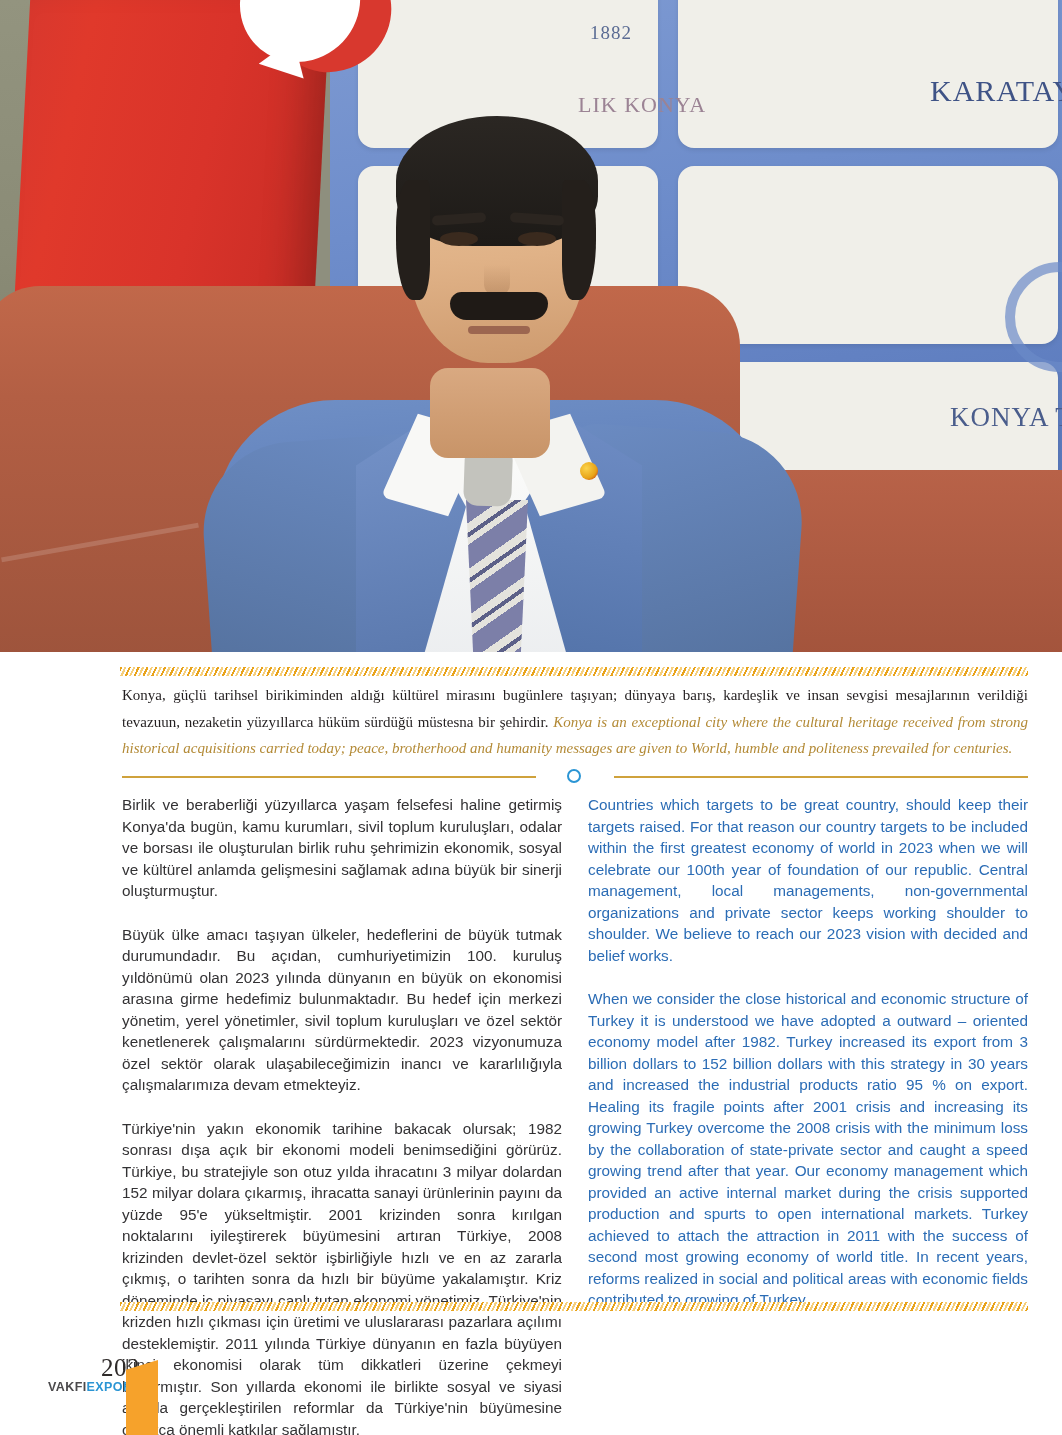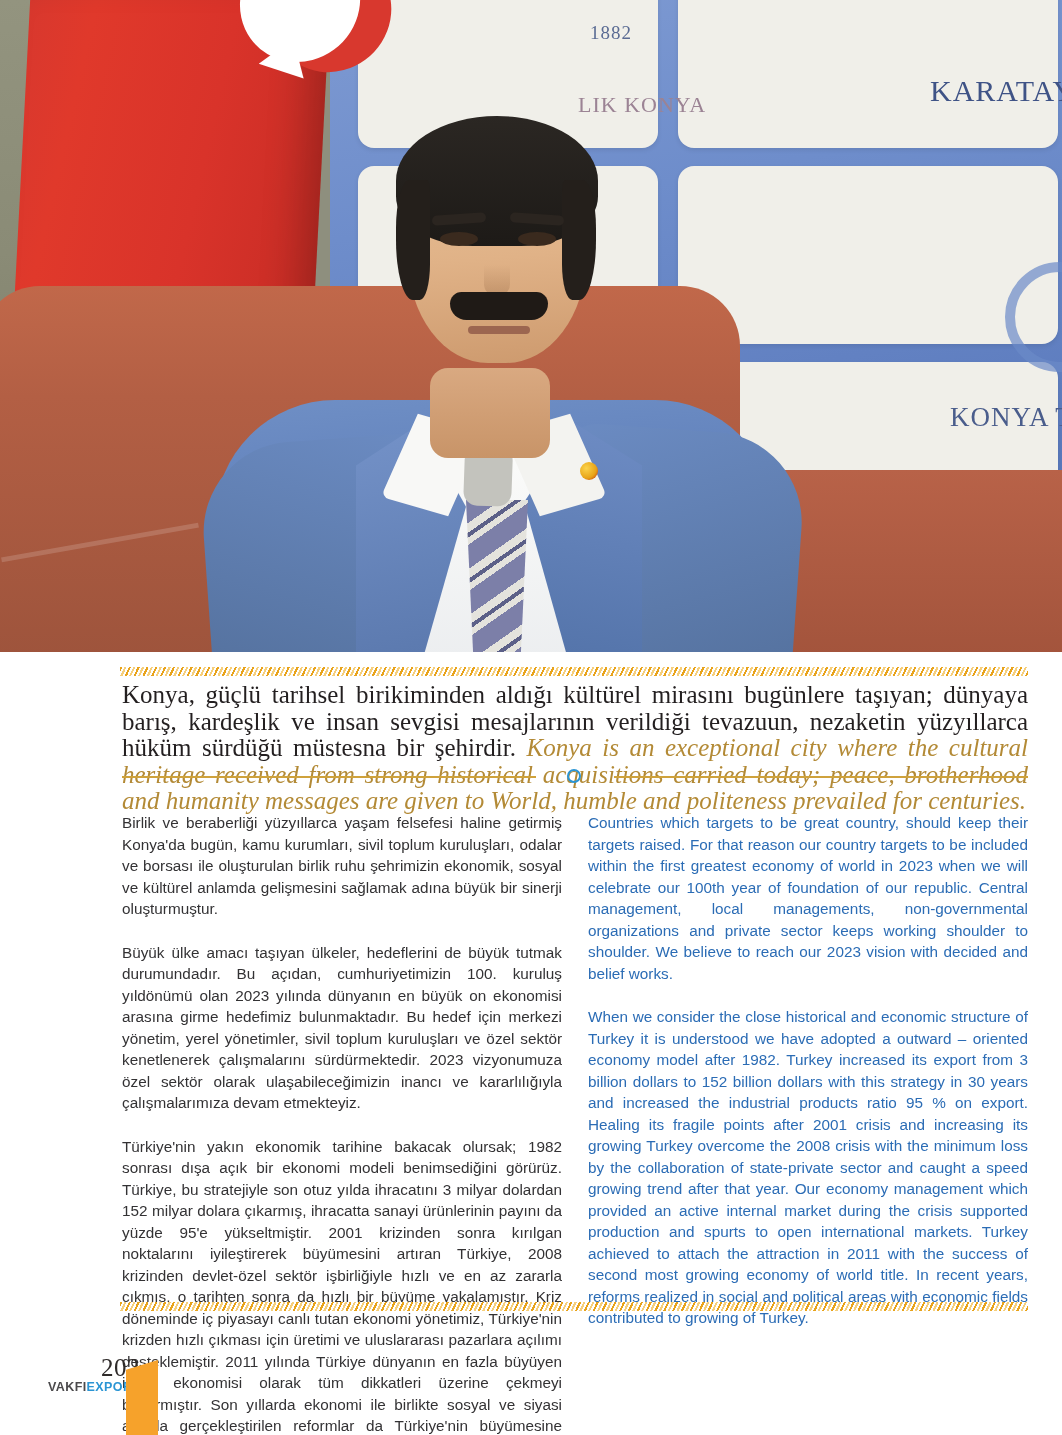--- a/index.html
+++ b/index.html
@@ -163,21 +163,21 @@
        #f6cf7b 4px, #f6cf7b 6px,
        #ffffff 6px, #ffffff 8px);
     background-color:#fdf0d2;
   }
   .hatch.top { position:absolute; left:120px; top:15px; width:908px; }
   .hatch.bottom { position:absolute; left:120px; top:650px; width:908px; }
 
   .intro {
     position:absolute; left:122px; top:30px; width:906px;
     font-family:"Liberation Serif", serif;
-    font-size:25px; line-height:26.5px;
+    font-size:15px; line-height:26.5px;
     color:#231f20; text-align:justify;
   }
   .intro .en { color:#b38a36; font-style:italic; }
 
   .divider {
     position:absolute; left:122px; top:117px; width:906px; height:14px;
   }
   .divider .line {
     position:absolute; top:7px; height:1.6px; background:#cfa23c;
   }
@@ -186,21 +186,21 @@
   .divider .ring {
     position:absolute; left:445px; top:0; width:14px; height:14px;
     border:2.6px solid #2b95d4; border-radius:50%;
   }
 
   .cols { position:absolute; left:122px; top:142px; width:906px; }
   .col { position:absolute; top:0; width:440px; }
   .col.left { left:0; color:#333234; }
   .col.right { left:466px; color:#2b6cb5; }
   .col p {
-    margin:18px 0 22px 0;
+    margin:0 0 22px 0;
     font-size:15.3px; line-height:21.5px;
     text-align:justify;
     hyphens:none;
   }
 
   
   .footer { position:absolute; left:0; top:1320px; width:1062px; height:115px; }
   .pagenum {
     position:absolute; left:78px; top:34px;
     font-family:"Liberation Serif", serif;

